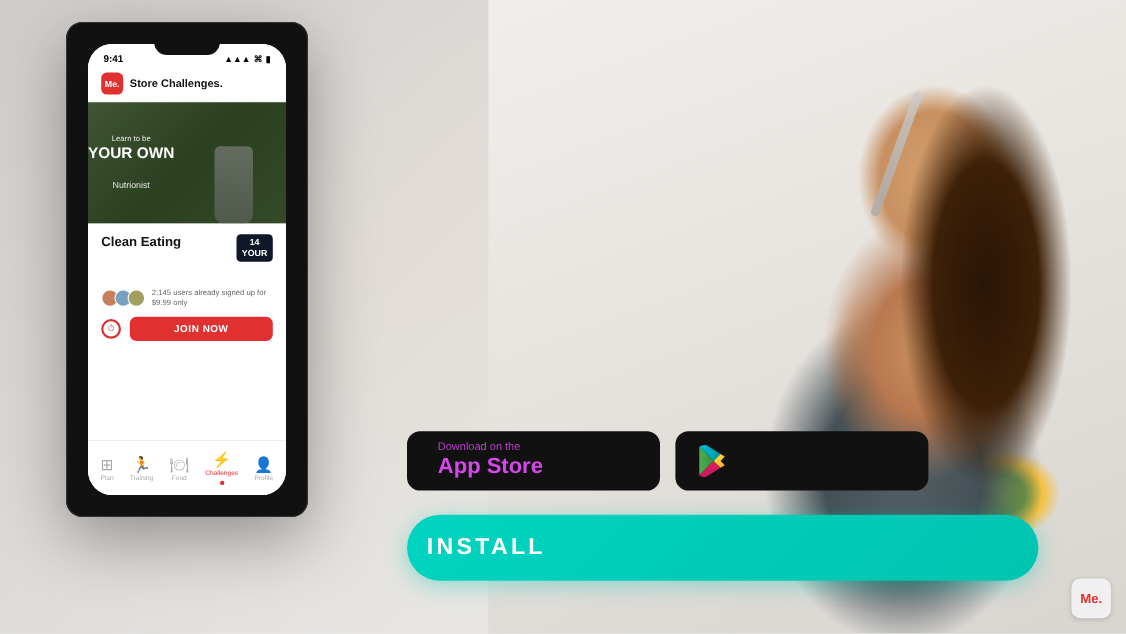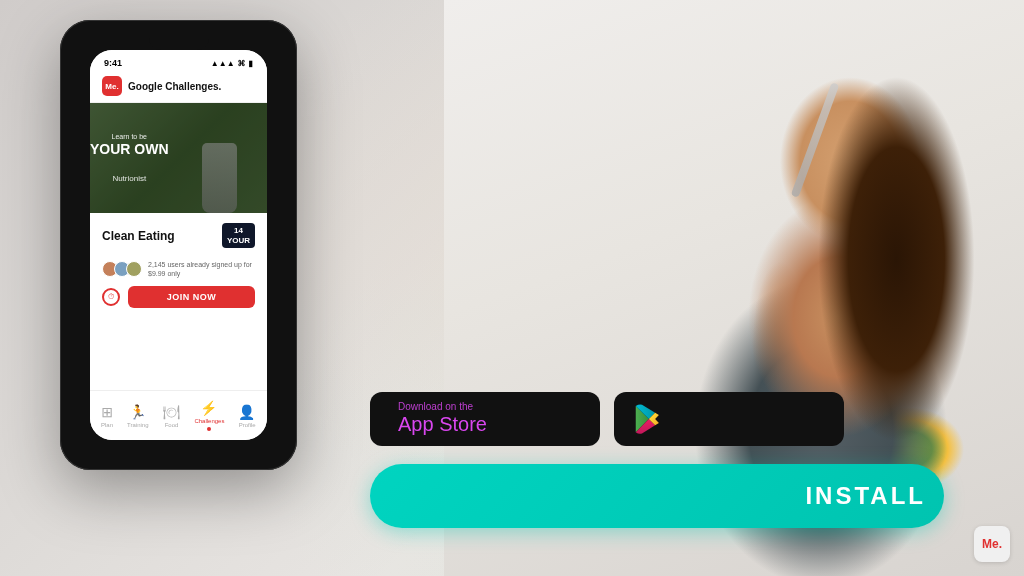--- a/index.html
+++ b/index.html
@@ -22,25 +22,25 @@
     
     .phone-container {
       position: absolute;
       left: 60px;
       top: 20px;
       width: 220px;
       height: 450px;
     }
 
     .phone {
-      width: 237px;
+      width: 220px;
       height: 450px;
       background: #111;
-      border-radius: 30px;
-      padding: 30px;
+      border-radius: 15px;
+      padding: 20px;
       box-shadow: 0 20px 60px rgba(0,0,0,0.35), inset 0 0 0 1px #333;
       position: relative;
     }
 
     .phone-notch {
       position: absolute;
       top: 12px;
       left: 50%;
       transform: translateX(-50%);
       width: 60px;
@@ -162,22 +162,21 @@
     }
 
     
     .card-content {
       padding: 10px 12px;
     }
 
     .card-title-row {
       display: flex;
       justify-content: space-between;
-      align-items: center;
-      margin-bottom: 12px;
+      margin-bottom: 24px;
     }
 
     .card-title {
       font-size: 12px;
       font-weight: 700;
       color: #111;
     }
 
     .days-badge {
       background: #0f172a;
@@ -334,21 +333,21 @@
 
     .store-small-text {
       font-size: 10px;
       opacity: 0.85;
       font-weight: 400;
       line-height: 1;
     }
 
     .store-big-text {
       font-size: 20px;
-      font-weight: 400;
+      font-weight: 700;
       line-height: 1.2;
     }
 
     .play-icon {
       width: 30px;
       height: 30px;
     }
 
     
     .install-btn-container {
@@ -359,24 +358,24 @@
       z-index: 10;
     }
 
     .install-btn {
       width: 100%;
       background: linear-gradient(135deg, #00d4c0 0%, #00c4b0 100%);
       color: white;
       border: none;
       border-radius: 40px;
       padding: 18px;
-      font-size: 24px;
+      font-size: 21px;
       font-weight: 900;
       letter-spacing: 3px;
-      text-align: right;
+      text-align: left;
       cursor: pointer;
       text-transform: uppercase;
       box-shadow: 0 4px 20px rgba(0,200,180,0.4);
     }
 
     
     .me-watermark {
       position: absolute;
       bottom: 14px;
       right: 14px;
@@ -465,21 +464,21 @@
           <span>▲▲▲</span>
           <span>⌘</span>
           <span>▮</span>
         </div>
       </div>
 
       <div class="app-header">
         <div class="me-logo">
           <span>Me.</span>
         </div>
-        <span class="app-header-text">Google Challenges.</span>
+        <span class="app-header-text">Store Challenges.</span>
       </div>
 
       <div class="hero-image">
         <div class="hero-overlay"></div>
         <div class="hero-text-block">
           <div class="hero-small">Learn to be</div>
           <div class="hero-large">YOUR OWN</div>
           <div class="hero-sub">Nutrionist</div>
         </div>
         <div class="smoothie-shape"></div>

